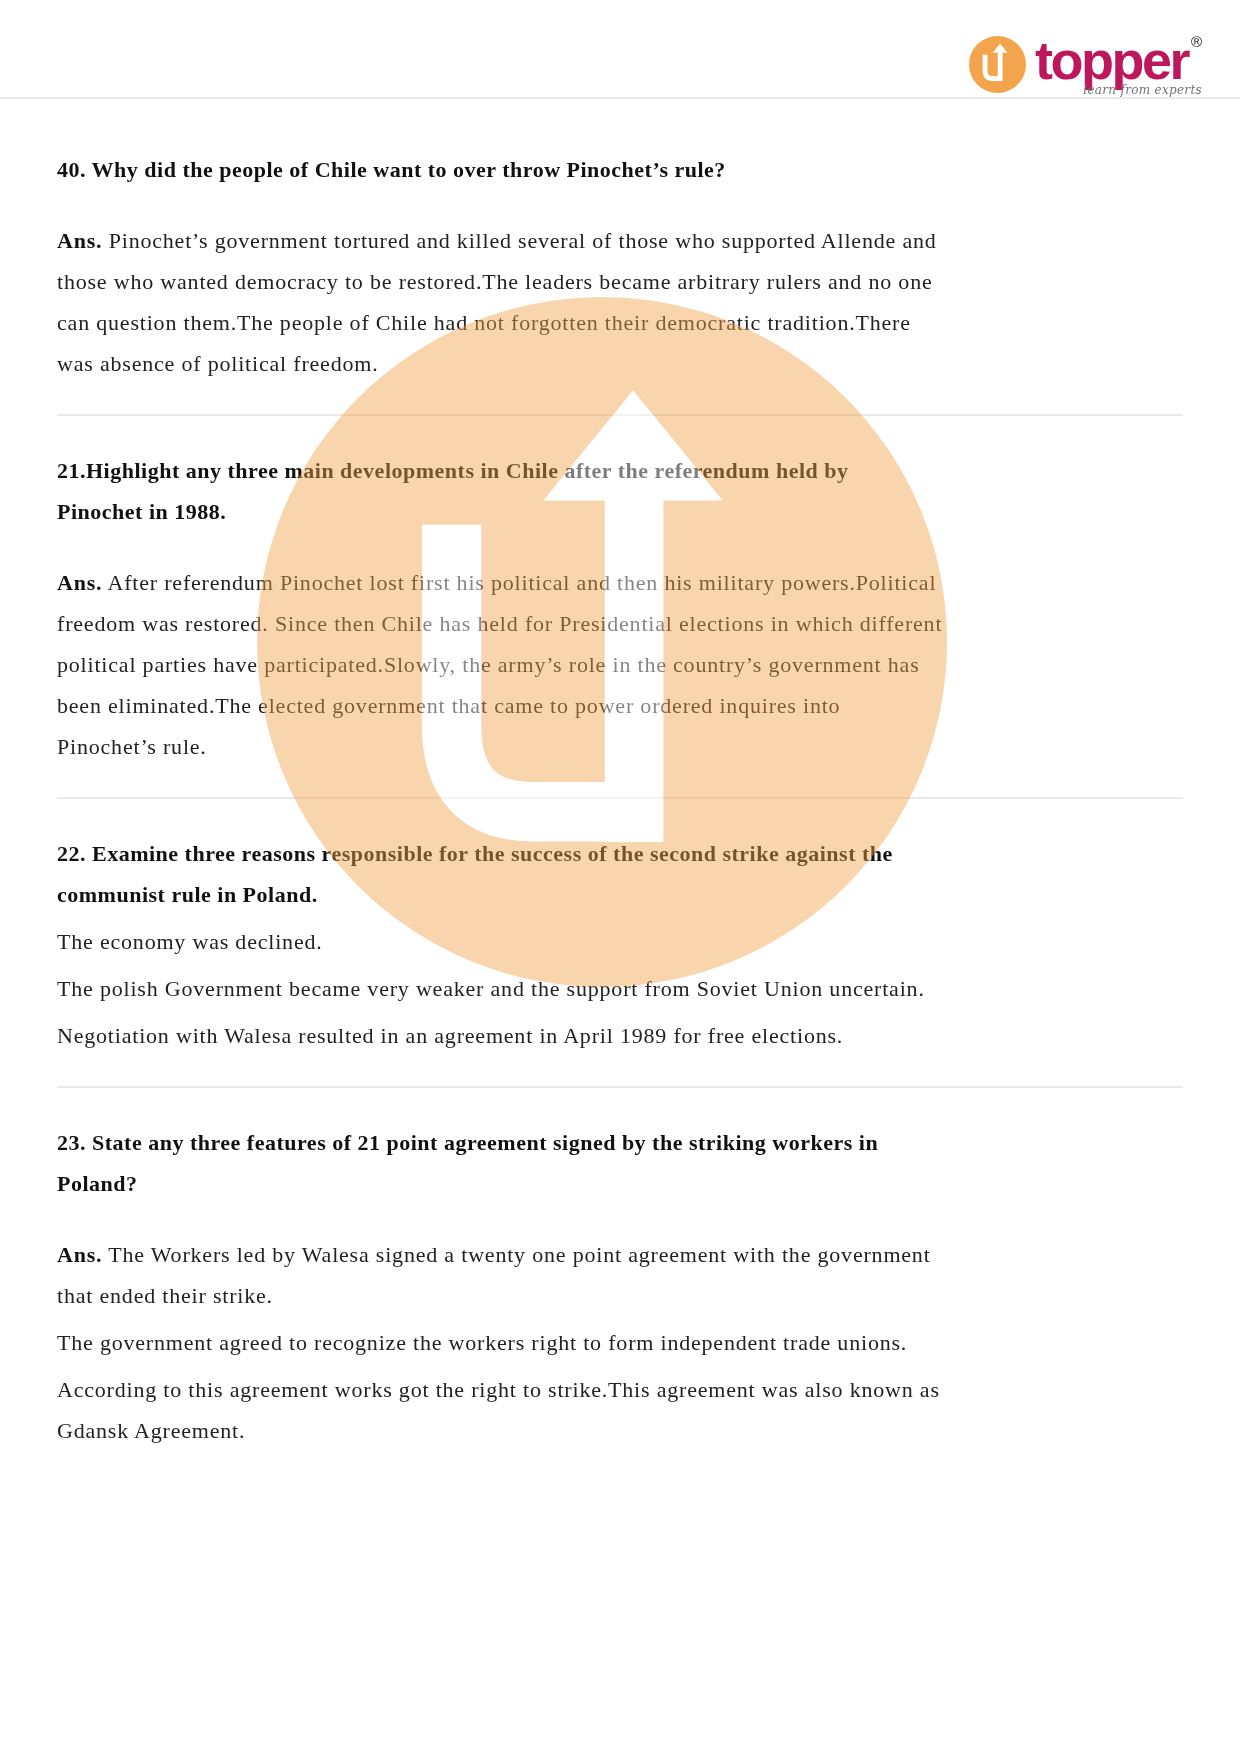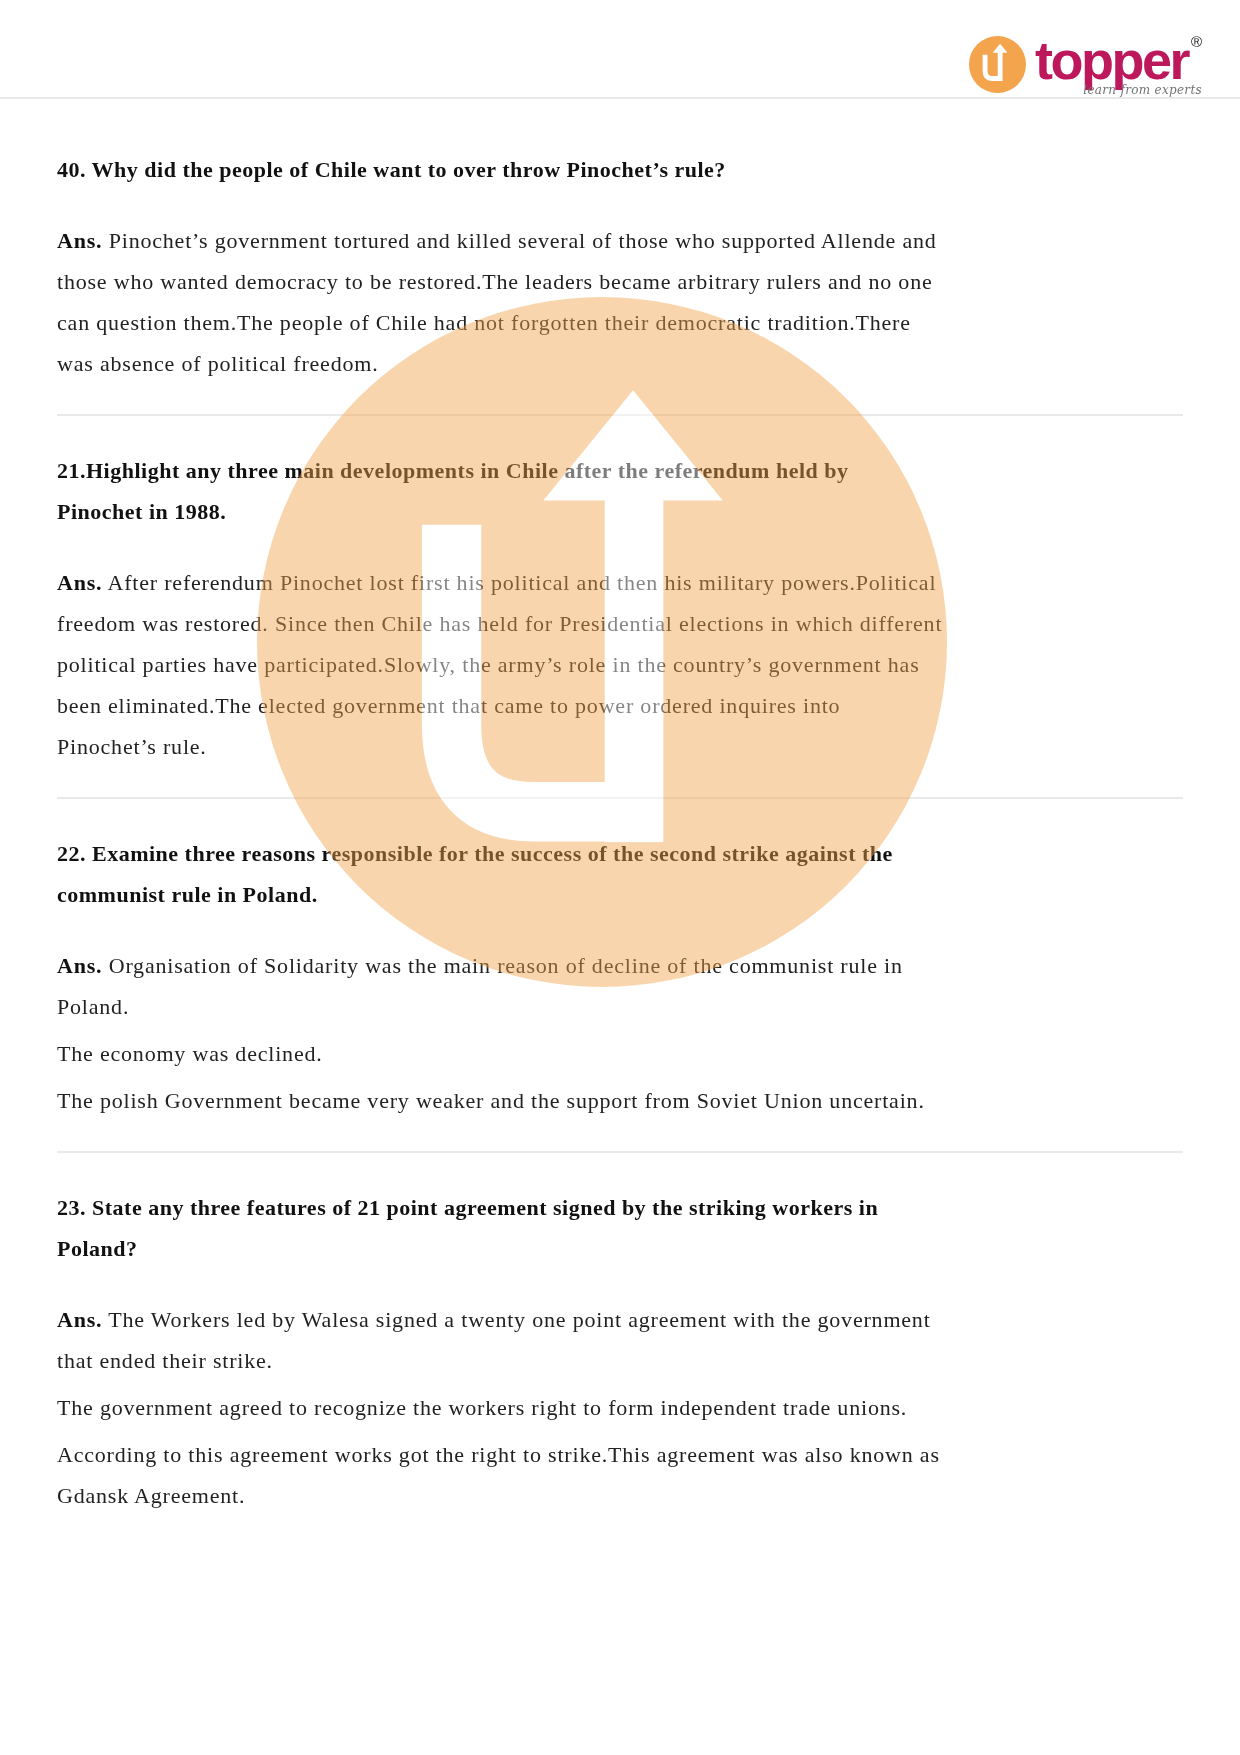--- a/index.html
+++ b/index.html
@@ -148,30 +148,28 @@
 been eliminated.The elected government that came to power ordered inquires into
 Pinochet’s rule.</span>
       </p>
     </section>
 
     <hr class="divider">
 
     <section>
       <h2 class="q-heading">22. Examine three reasons responsible for the success of the second strike against the
 communist rule in Poland.</h2>
-      <p class="answer lead">
-        <strong class="ans-label">Ans.</strong>
-        <span class="ans-text">Organisation of Solidarity was the main reason of decline of the communist rule in
-Poland.</span>
-      </p>
       <p class="answer">
         <span class="ans-text">The economy was declined.</span>
       </p>
       <p class="answer">
         <span class="ans-text">The polish Government became very weaker and the support from Soviet Union uncertain.</span>
+      </p>
+      <p class="answer">
+        <span class="ans-text">Negotiation with Walesa resulted in an agreement in April 1989 for free elections.</span>
       </p>
     </section>
 
     <hr class="divider">
 
     <section>
       <h2 class="q-heading">23. State any three features of 21 point agreement signed by the striking workers in
 Poland?</h2>
       <p class="answer lead">
         <strong class="ans-label">Ans.</strong>

